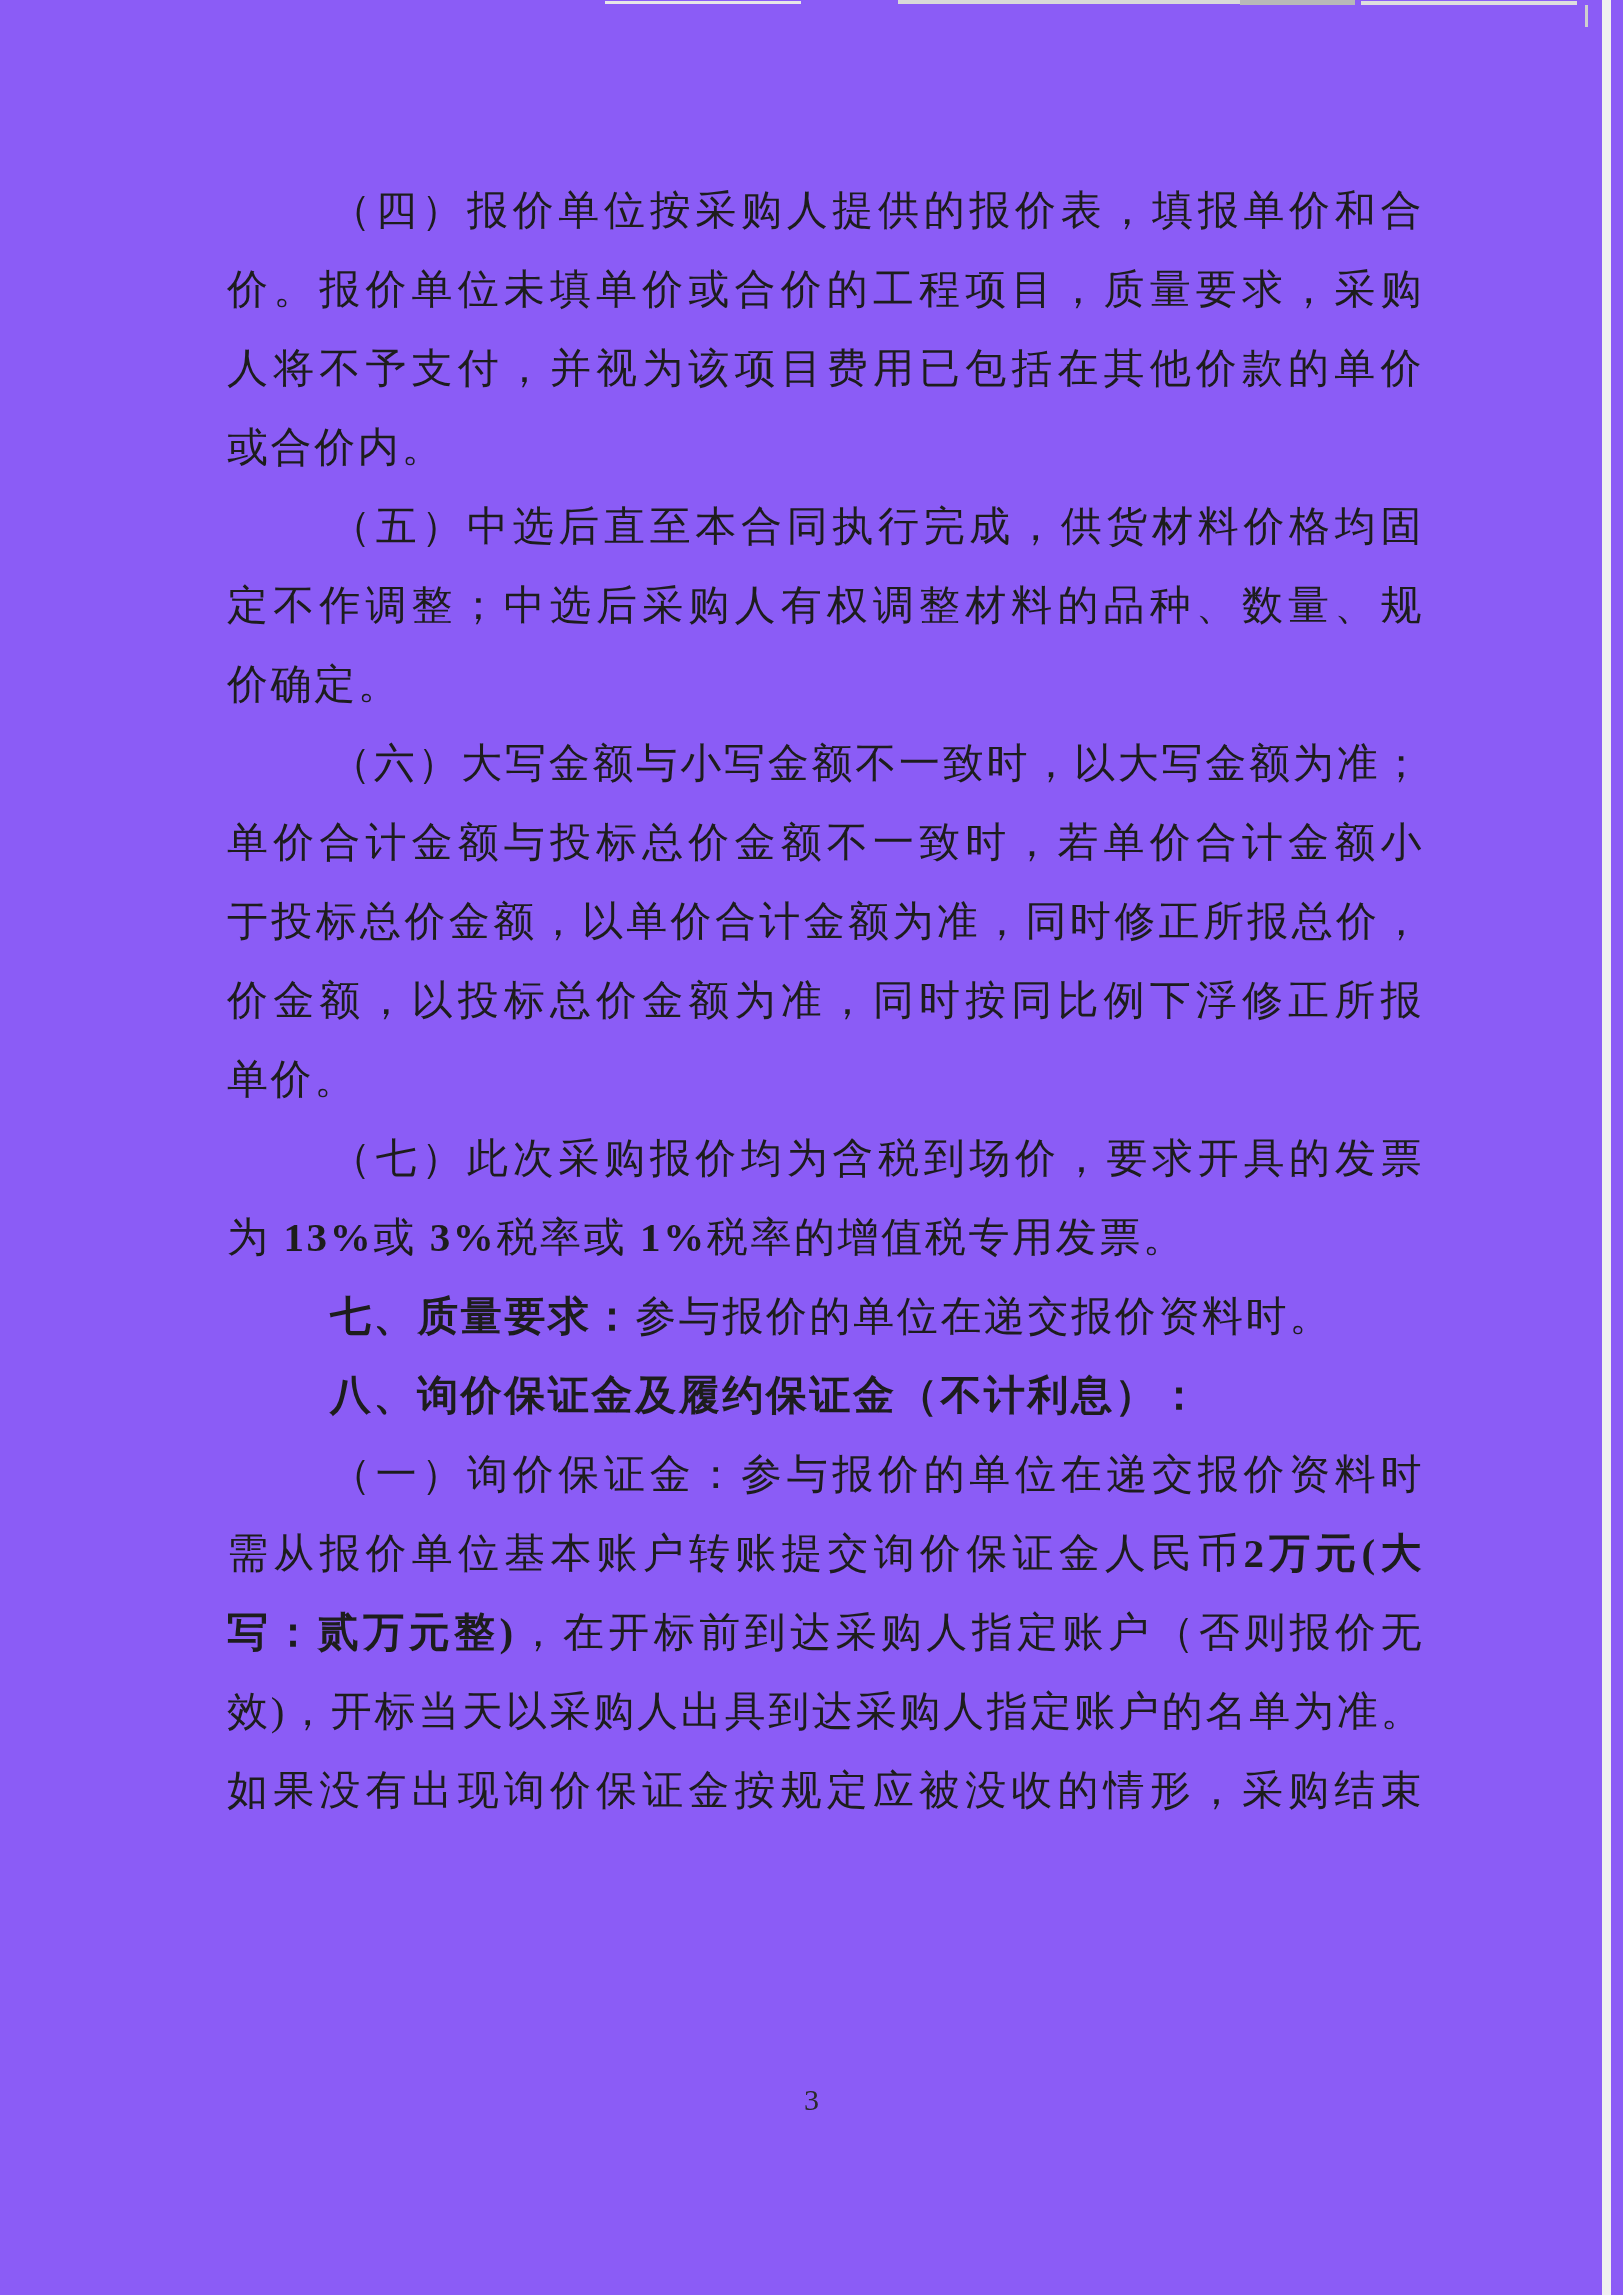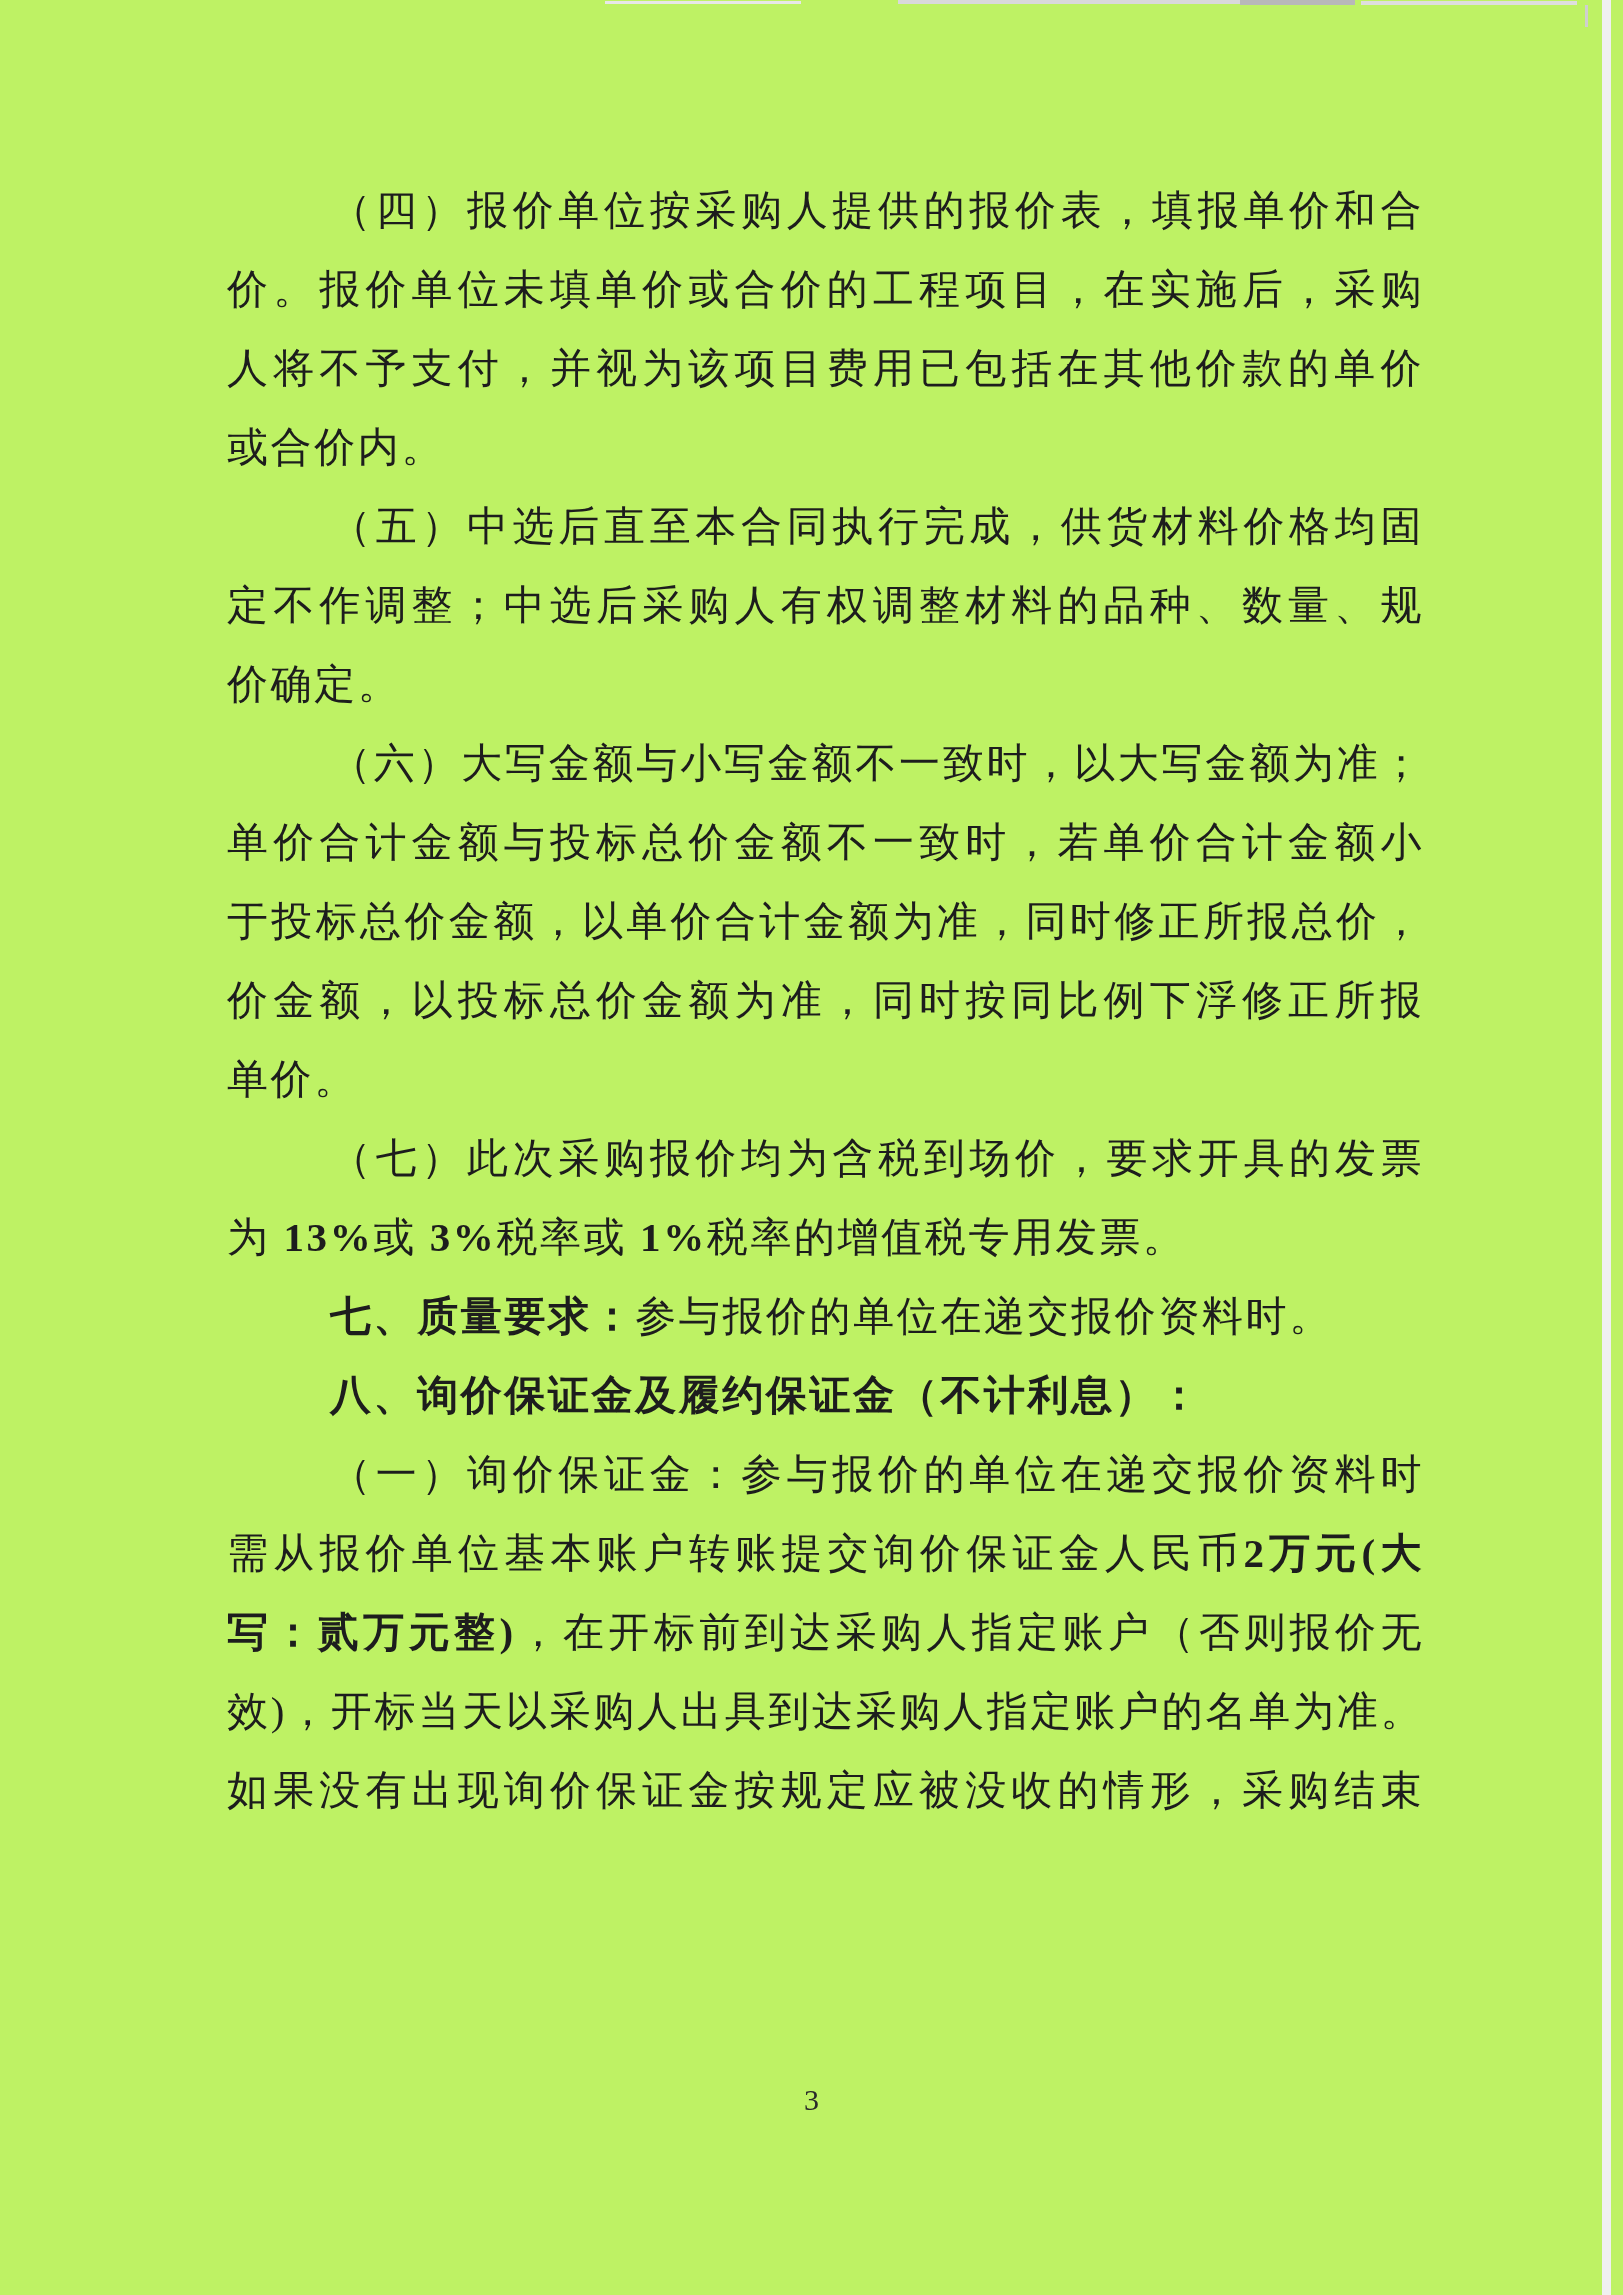--- a/index.html
+++ b/index.html
@@ -1,20 +1,20 @@
 <!DOCTYPE html>
 <html style="font-size:10.5px"><head>
 <meta charset="utf-8">
 <style>
   html, body { margin: 0; padding: 0; }
   .page {
     position: relative;
     width: 1623px;
     height: 2295px;
-    background: #bef264;
+    background: #8b5cf6;
     overflow: hidden;
     font-family: "Liberation Serif", "DejaVu Serif", serif;
     color: #1d1d1d;
   }
   .textblock {
     position: absolute;
     left: 227px;
     top: 171px;
     width: 1197px;
   }
@@ -61,21 +61,21 @@
 
   <div class="artifact art-top-1"></div>
   <div class="artifact art-top-2"></div>
   <div class="artifact art-top-3"></div>
   <div class="artifact art-top-4"></div>
   <div class="artifact art-right-tick"></div>
   <div class="artifact art-right-band"></div>
 
   <div class="textblock">
       <div class="line indent"><span class="seg">（四）报价单位按采购人提供的报价表，填报单价和合</span></div>
-      <div class="line"><span class="seg">价。报价单位未填单价或合价的工程项目，在实施后，采购</span></div>
+      <div class="line"><span class="seg">价。报价单位未填单价或合价的工程项目，质量要求，采购</span></div>
       <div class="line"><span class="seg">人将不予支付，并视为该项目费用已包括在其他价款的单价</span></div>
       <div class="line last"><span class="seg">或合价内。</span></div>
       <div class="line indent"><span class="seg">（五）中选后直至本合同执行完成，供货材料价格均固</span></div>
       <div class="line"><span class="seg">定不作调整；中选后采购人有权调整材料的品种、数量、规</span></div>
       <div class="line last"><span class="seg">价确定。</span></div>
       <div class="line indent"><span class="seg">（六）大写金额与小写金额不一致时，以大写金额为准；</span></div>
       <div class="line"><span class="seg">单价合计金额与投标总价金额不一致时，若单价合计金额小</span></div>
       <div class="line"><span class="seg">于投标总价金额，以单价合计金额为准，同时修正所报总价，</span></div>
       <div class="line"><span class="seg">价金额，以投标总价金额为准，同时按同比例下浮修正所报</span></div>
       <div class="line last"><span class="seg">单价。</span></div>

